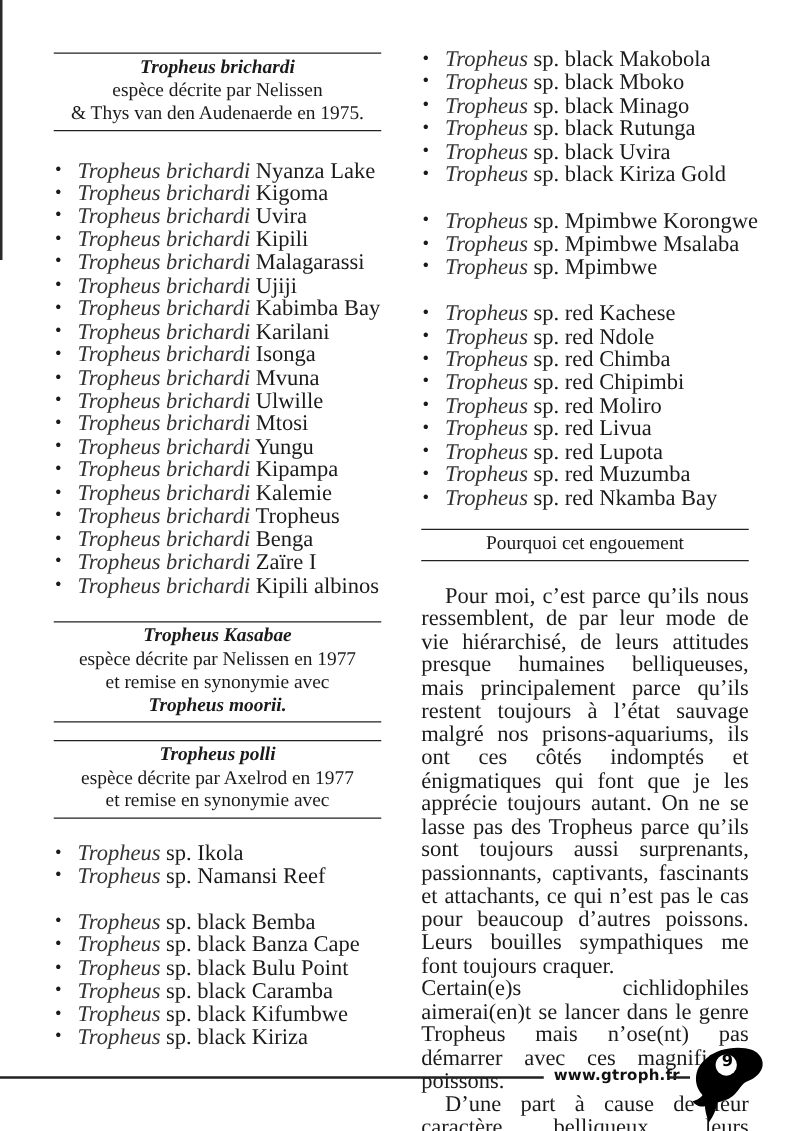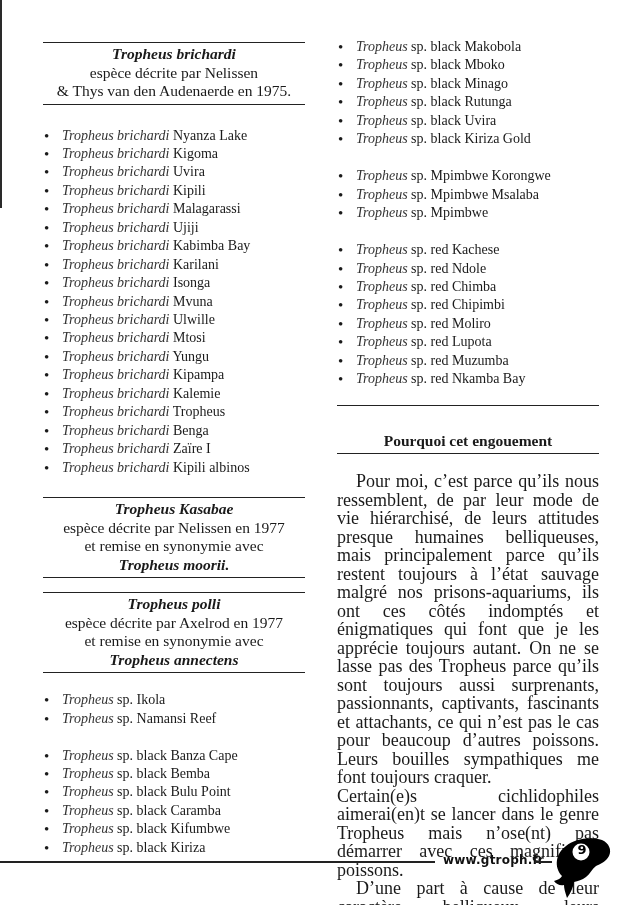--- a/index.html
+++ b/index.html
@@ -5,22 +5,22 @@
   html, body { margin:0; padding:0; background:#ffffff; }
   body { width:640px; height:905px; position:relative; overflow:hidden;
          font-family:"Liberation Serif", "DejaVu Serif", serif; color:#1a1a1a; }
   .edge-mark { position:absolute; left:0; top:0; width:2px; height:208px; background:#2a2a2a; }
   .col { position:absolute; width:262px; }
   .col-left { left:43px; top:42px; }
   .col-right { left:337px; top:42px; }
   .box { border-top:1.3px solid #222; border-bottom:1.3px solid #222; text-align:center;
          font-size:15.5px; line-height:18.5px; padding:2px 0 3px 0; }
   .box .t { font-style:italic; font-weight:bold; }
-  .box .b { font-weight:bold;margin-top:24px; }
-  ul.lst { list-style:none; margin:0; padding:0; font-size:14px; line-height:18.45px; }
+  .box .b { font-weight:normal; }
+  ul.lst { list-style:none; margin:0; padding:0; font-size:18px; line-height:18.45px; }
   ul.lst li { position:relative; padding-left:19px; white-space:nowrap; }
   ul.lst li::before { content:"•"; position:absolute; left:1px; top:0; font-size:15px; }
   ul.lst li .g { font-style:italic; color:#333; }
   .gap { height:18.5px; }
   .para { font-size:18px; line-height:18.5px; text-align:justify; margin:0; }
   .para.ind { text-indent:19px; }
   .footer-rule { position:absolute; left:0; top:861px; width:435px; height:0;
                  border-top:2.5px double #222; }
   .footer-url { position:absolute; left:443px; top:853px; font-family:"DejaVu Sans", sans-serif;
                 font-weight:bold; font-size:12px; color:#111; letter-spacing:0.2px; }
@@ -68,31 +68,30 @@
     <div class="t">Tropheus Kasabae</div>
     <div>espèce décrite par Nelissen en 1977</div>
     <div>et remise en synonymie avec</div>
     <div class="t">Tropheus moorii.</div>
   </div>
   <div style="height:14px"></div>
   <div class="box">
     <div class="t">Tropheus polli</div>
     <div>espèce décrite par Axelrod en 1977</div>
     <div>et remise en synonymie avec</div>
-    <div class="t">Tropheus annectens</div>
   </div>
   <div style="height:18px"></div>
   <ul class="lst">
       <li><span class="g">Tropheus</span> <span>sp. Ikola</span></li>
       <li><span class="g">Tropheus</span> <span>sp. Namansi Reef</span></li>
     </ul>
   <div class="gap"></div>
   <ul class="lst">
+      <li><span class="g">Tropheus</span> <span>sp. black Bemba</span></li>
       <li><span class="g">Tropheus</span> <span>sp. black Banza Cape</span></li>
-      <li><span class="g">Tropheus</span> <span>sp. black Bemba</span></li>
       <li><span class="g">Tropheus</span> <span>sp. black Bulu Point</span></li>
       <li><span class="g">Tropheus</span> <span>sp. black Caramba</span></li>
       <li><span class="g">Tropheus</span> <span>sp. black Kifumbwe</span></li>
       <li><span class="g">Tropheus</span> <span>sp. black Kiriza</span></li>
     </ul>
 </div>
 
 <div class="col col-right" style="top:38px;">
   <ul class="lst">
       <li><span class="g">Tropheus</span> <span>sp. black Makobola</span></li>
@@ -108,20 +107,21 @@
       <li><span class="g">Tropheus</span> <span>sp. Mpimbwe Msalaba</span></li>
       <li><span class="g">Tropheus</span> <span>sp. Mpimbwe</span></li>
     </ul>
   <div class="gap"></div>
   <ul class="lst">
       <li><span class="g">Tropheus</span> <span>sp. red Kachese</span></li>
       <li><span class="g">Tropheus</span> <span>sp. red Ndole</span></li>
       <li><span class="g">Tropheus</span> <span>sp. red Chimba</span></li>
       <li><span class="g">Tropheus</span> <span>sp. red Chipimbi</span></li>
       <li><span class="g">Tropheus</span> <span>sp. red Moliro</span></li>
+      <li><span class="g">Tropheus</span> <span>sp. red Livua</span></li>
       <li><span class="g">Tropheus</span> <span>sp. red Lupota</span></li>
       <li><span class="g">Tropheus</span> <span>sp. red Muzumba</span></li>
       <li><span class="g">Tropheus</span> <span>sp. red Nkamba Bay</span></li>
     </ul>
   <div style="height:16px"></div>
   <div class="box">
     <div class="b">Pourquoi cet engouement</div>
   </div>
   <div style="height:18px"></div>
   <p class="para ind">Pour moi, c’est parce qu’ils nous ressemblent, de par leur mode de vie hiérarchisé, de leurs attitudes presque humaines belliqueuses, mais principalement parce qu’ils restent toujours à l’état sauvage malgré nos prisons-aquariums, ils ont ces côtés indomptés et énigmatiques qui font que je les apprécie toujours autant. On ne se lasse pas des Tropheus parce qu’ils sont toujours aussi surprenants, passionnants, captivants, fascinants et attachants, ce qui n’est pas le cas pour beaucoup d’autres poissons. Leurs bouilles sympathiques me font toujours craquer.</p>

